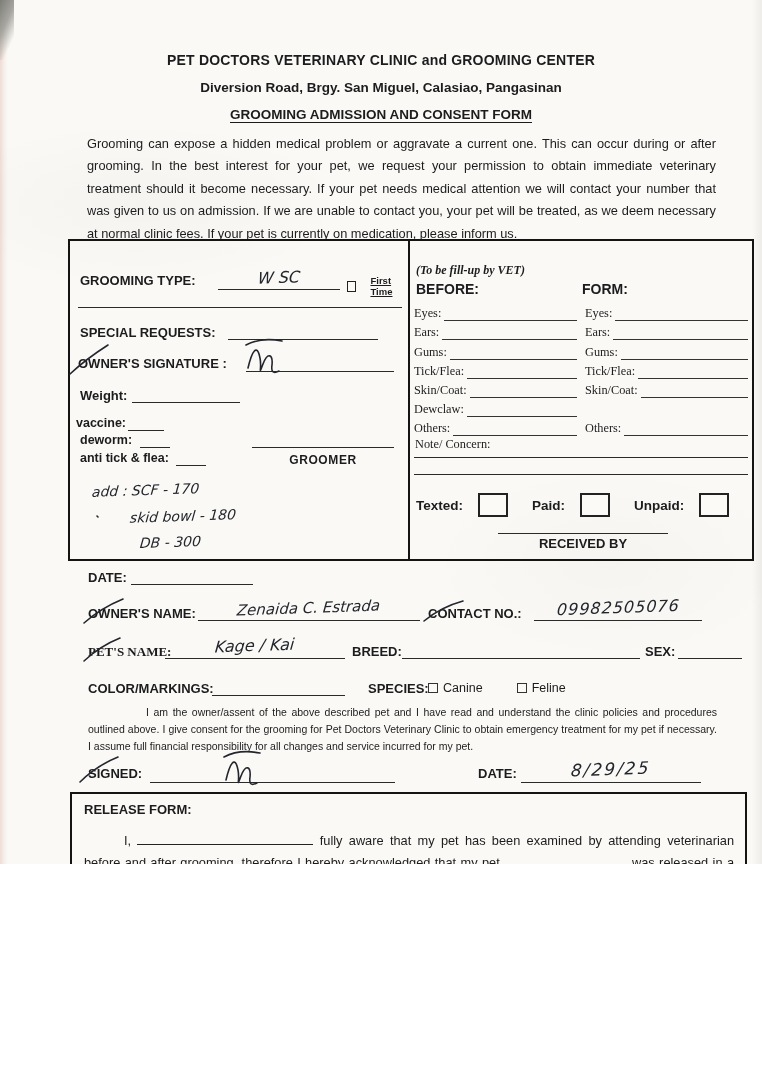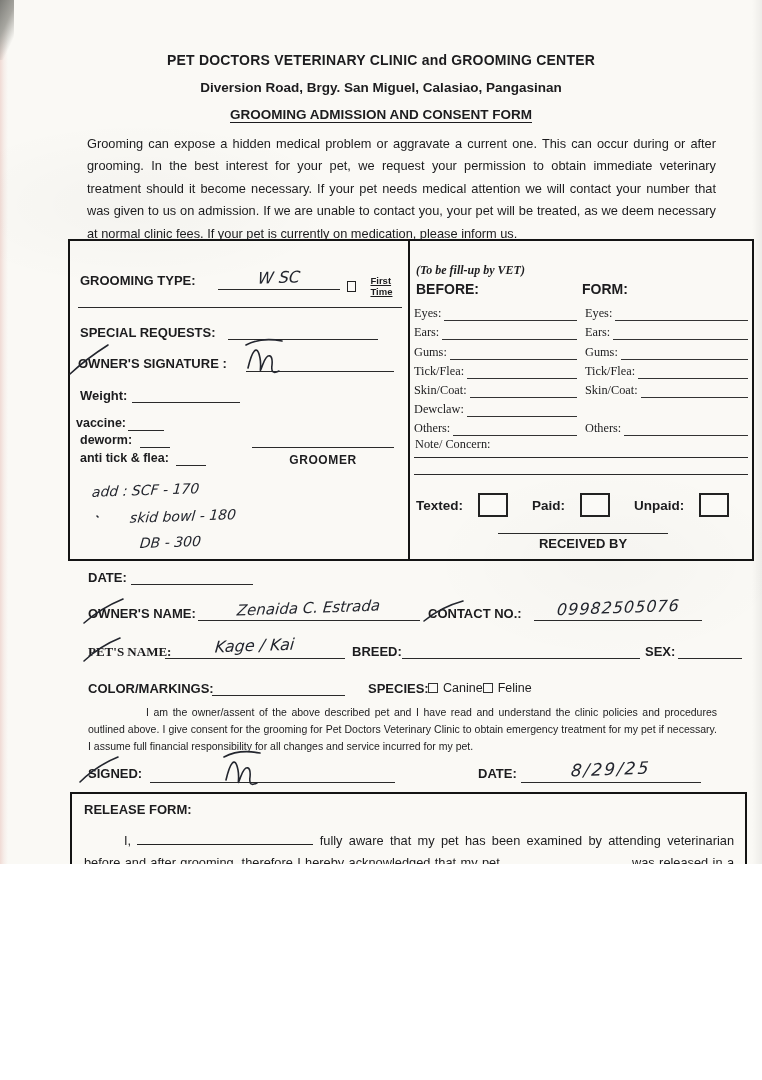--- a/index.html
+++ b/index.html
@@ -82,21 +82,21 @@
   
   .fl{position:absolute;font-weight:bold;font-size:13px;}
   .date1-l{left:88px;top:570px;}  .date1-ul{left:131px;top:558px;width:122px;height:26px;}
   .oname-l{left:88px;top:606px;}  .oname-ul{left:198px;top:590px;width:222px;height:30px;}
   .contact-l{left:428px;top:606px;} .contact-ul{left:534px;top:590px;width:168px;height:30px;}
   .pname-l{left:88px;top:644px;font-family:Liberation Serif, serif;}  .pname-ul{left:165px;top:626px;width:180px;height:32px;}
   .breed-l{left:352px;top:644px;} .breed-ul{left:402px;top:634px;width:238px;height:24px;}
   .sex-l{left:645px;top:644px;}   .sex-ul{left:678px;top:634px;width:64px;height:24px;}
   .color-l{left:88px;top:681px;}  .color-ul{left:212px;top:671px;width:133px;height:24px;}
   .species-l{left:368px;top:681px;}
-  .species-opts{position:absolute;left:428px;top:681px;display:flex;}
+  .species-opts{position:absolute;left:428px;top:681px;display:flex;gap:34px;}
   .sp-item{display:flex;align-items:center;gap:5px;font-size:12.5px;}
   .sp-item .cb{width:8px;height:8px;border:1.2px solid #333;background:#fbfaf7;}
   .consent{position:absolute;left:88px;top:704px;width:629px;font-size:10.5px;line-height:17px;text-align:justify;text-indent:58px;}
   .signed-l{left:88px;top:766px;} .signed-ul{left:150px;top:750px;width:245px;height:32px;}
   .date2-l{left:478px;top:766px;} .date2-ul{left:521px;top:746px;width:180px;height:36px;}
   .hw-date{font-size:17px;letter-spacing:2px;}
   
   .relbox{position:absolute;left:70px;top:792px;width:673px;height:184px;border:2px solid #141414;}
   .rel-title{position:absolute;left:12px;top:8px;font-weight:bold;font-size:13px;}
   .rel-text{position:absolute;left:12px;top:36px;width:650px;font-size:12.8px;line-height:21.5px;text-align:justify;}

